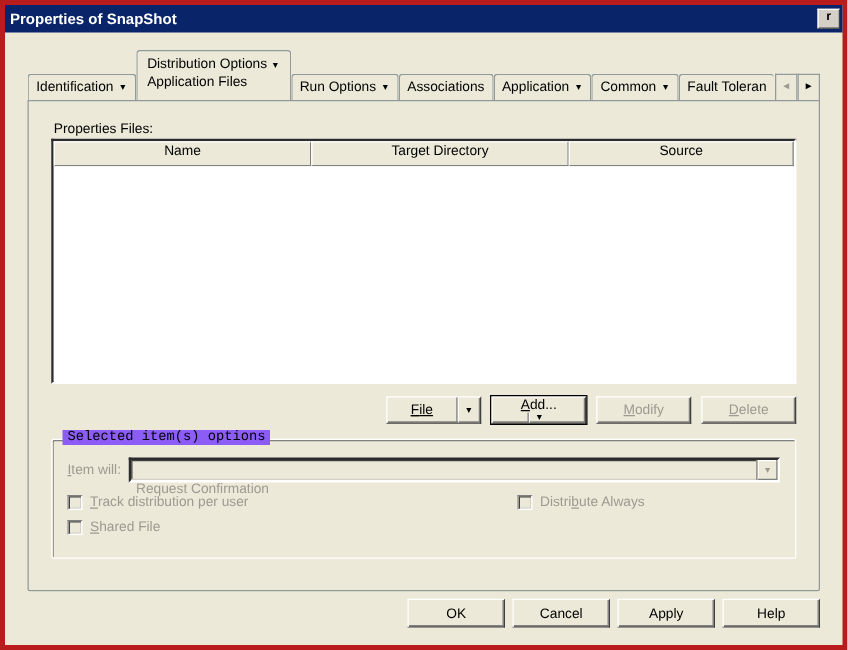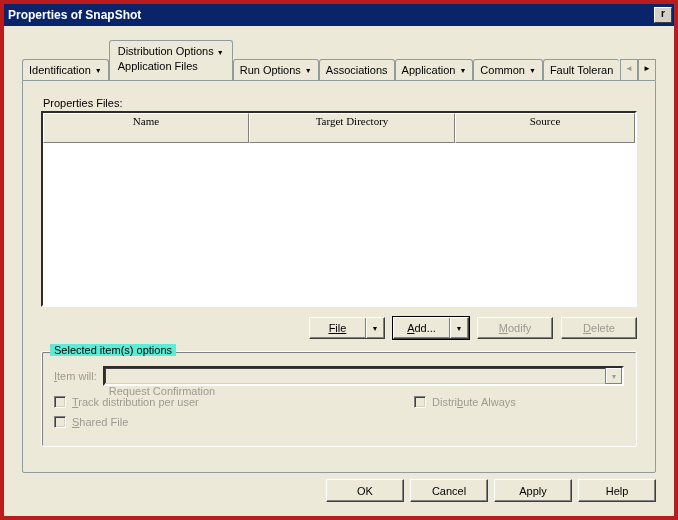--- a/index.html
+++ b/index.html
@@ -155,22 +155,21 @@
     border-bottom-color: #fff;
     background: #fff;
     height: 196px;
     display: flex;
     flex-direction: column;
     box-shadow: inset -1px -1px 0 #d4d0c8, inset 1px 1px 0 #404040;
     box-sizing: border-box;
   }
   .listheader {
     display: flex;
-    height: 30px;
-    font-family: Liberation Serif, serif;
+    height: 20px;
   }
   .listheader .col {
     background: #ece9d8;
     border: 1px solid;
     border-top-color: #fff;
     border-left-color: #fff;
     border-right-color: #808080;
     border-bottom-color: #808080;
     text-align: center;
     line-height: 15px;
@@ -229,20 +228,21 @@
     border-left: 1px solid #808080;
     box-shadow: inset 1px 0 0 #fff;
     display: flex;
     align-items: center;
     justify-content: center;
     font-size: 7px;
   }
   .dropdownbtn.focused {
     outline: 1px solid #000;
     outline-offset: -0px;
+    flex-direction: column;
   }
   
   .groupbox {
     margin-top: 12px;
     border: 1px solid #fff;
     box-shadow: inset 1px 1px 0 #808080, 0 0 0 0;
     border-radius: 2px;
     padding: 14px 12px 10px 12px;
     position: relative;
   }
@@ -252,23 +252,24 @@
     inset:1px;
     border:1px solid #808080;
     border-top:none;
     pointer-events:none;
     display:none;
   }
   .groupbox > .legend {
     position: absolute;
     top: -8px;
     left: 8px;
-    background: #5eead4;
+    background: #8b5cf6;
     padding: 0 4px;
     color: #000;
+    font-family: Liberation Mono, monospace;
   }
   .formrow {
     display: flex;
     align-items: center;
     gap: 6px;
     margin-bottom: 10px;
     color: #9e9a91;
   }
   .formrow .rowlabel {
     white-space: nowrap;

